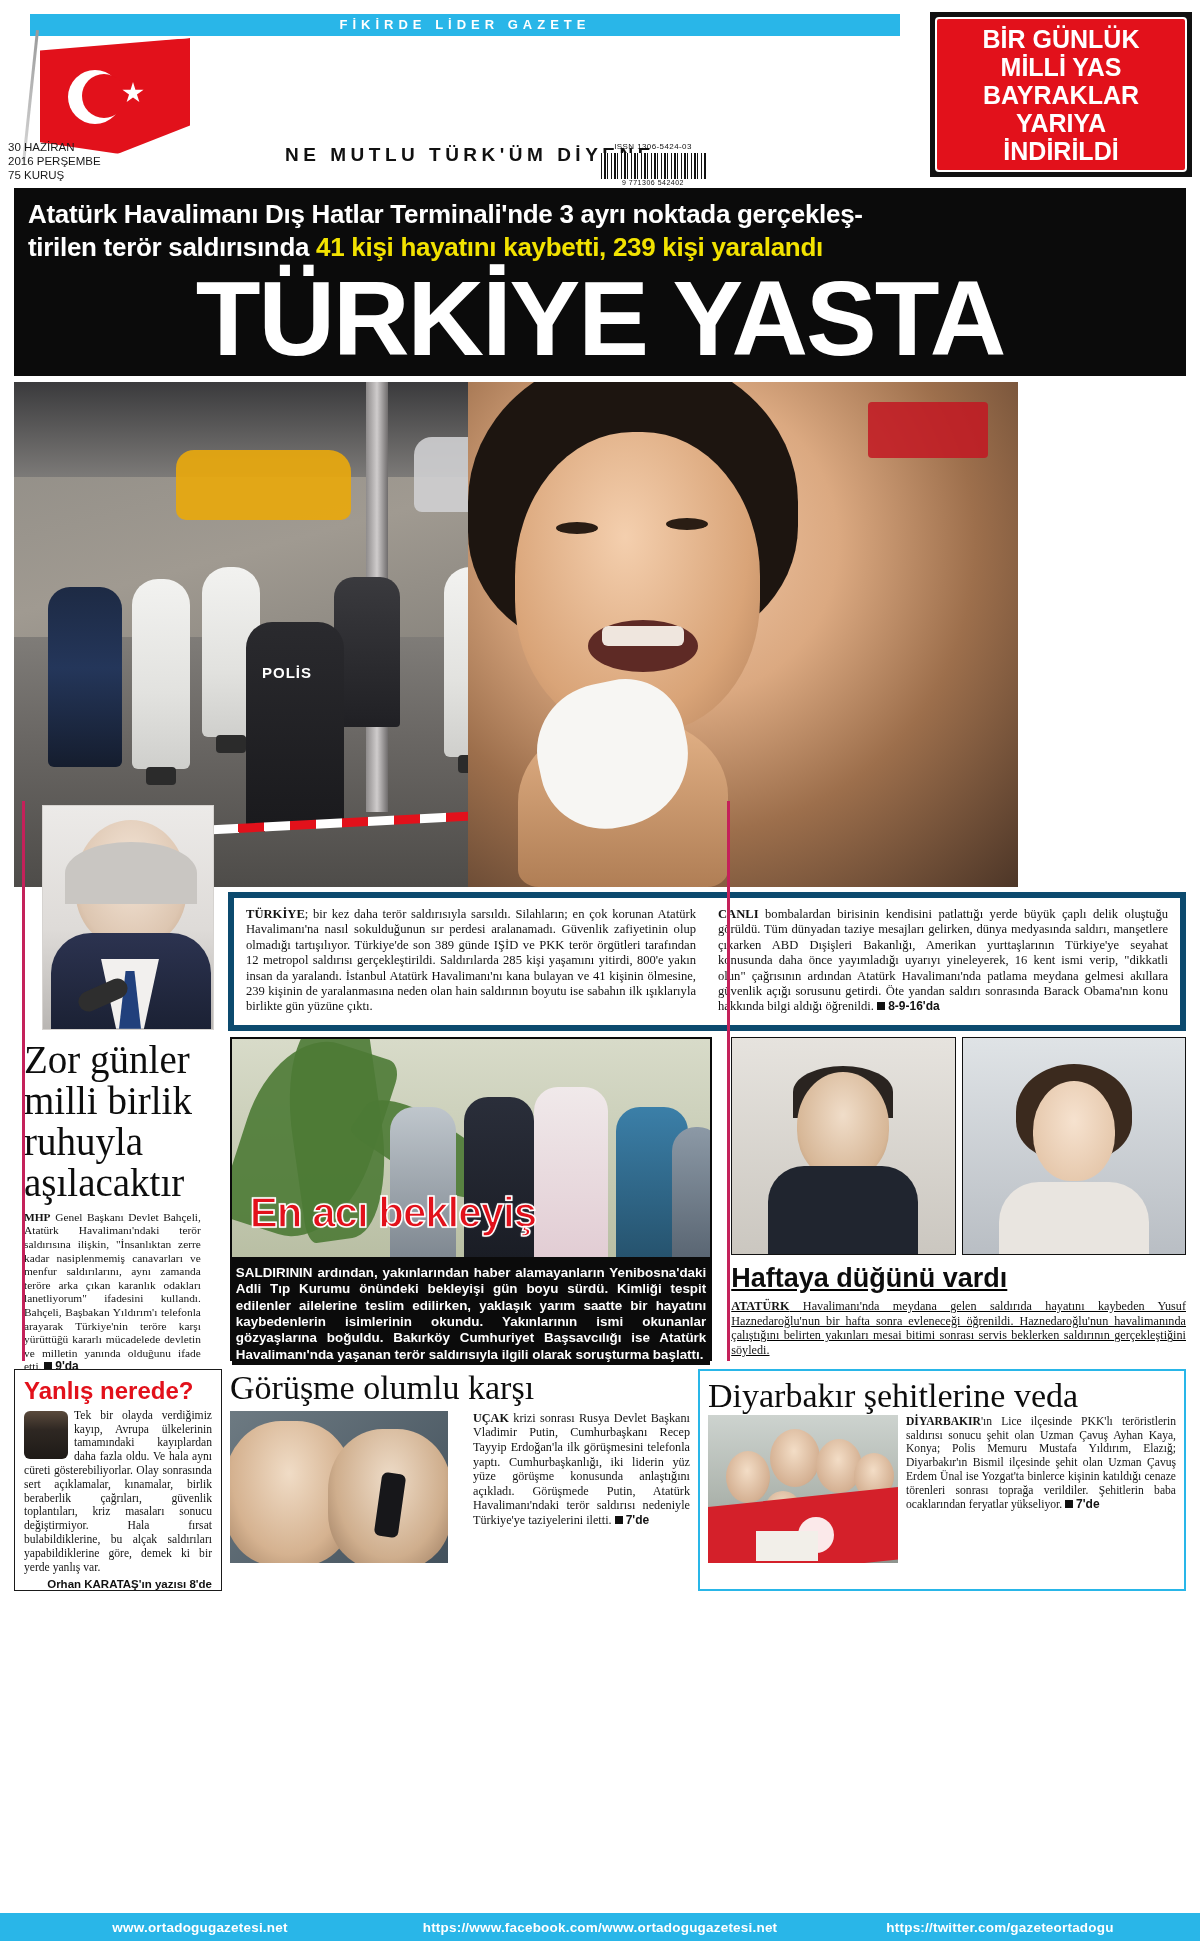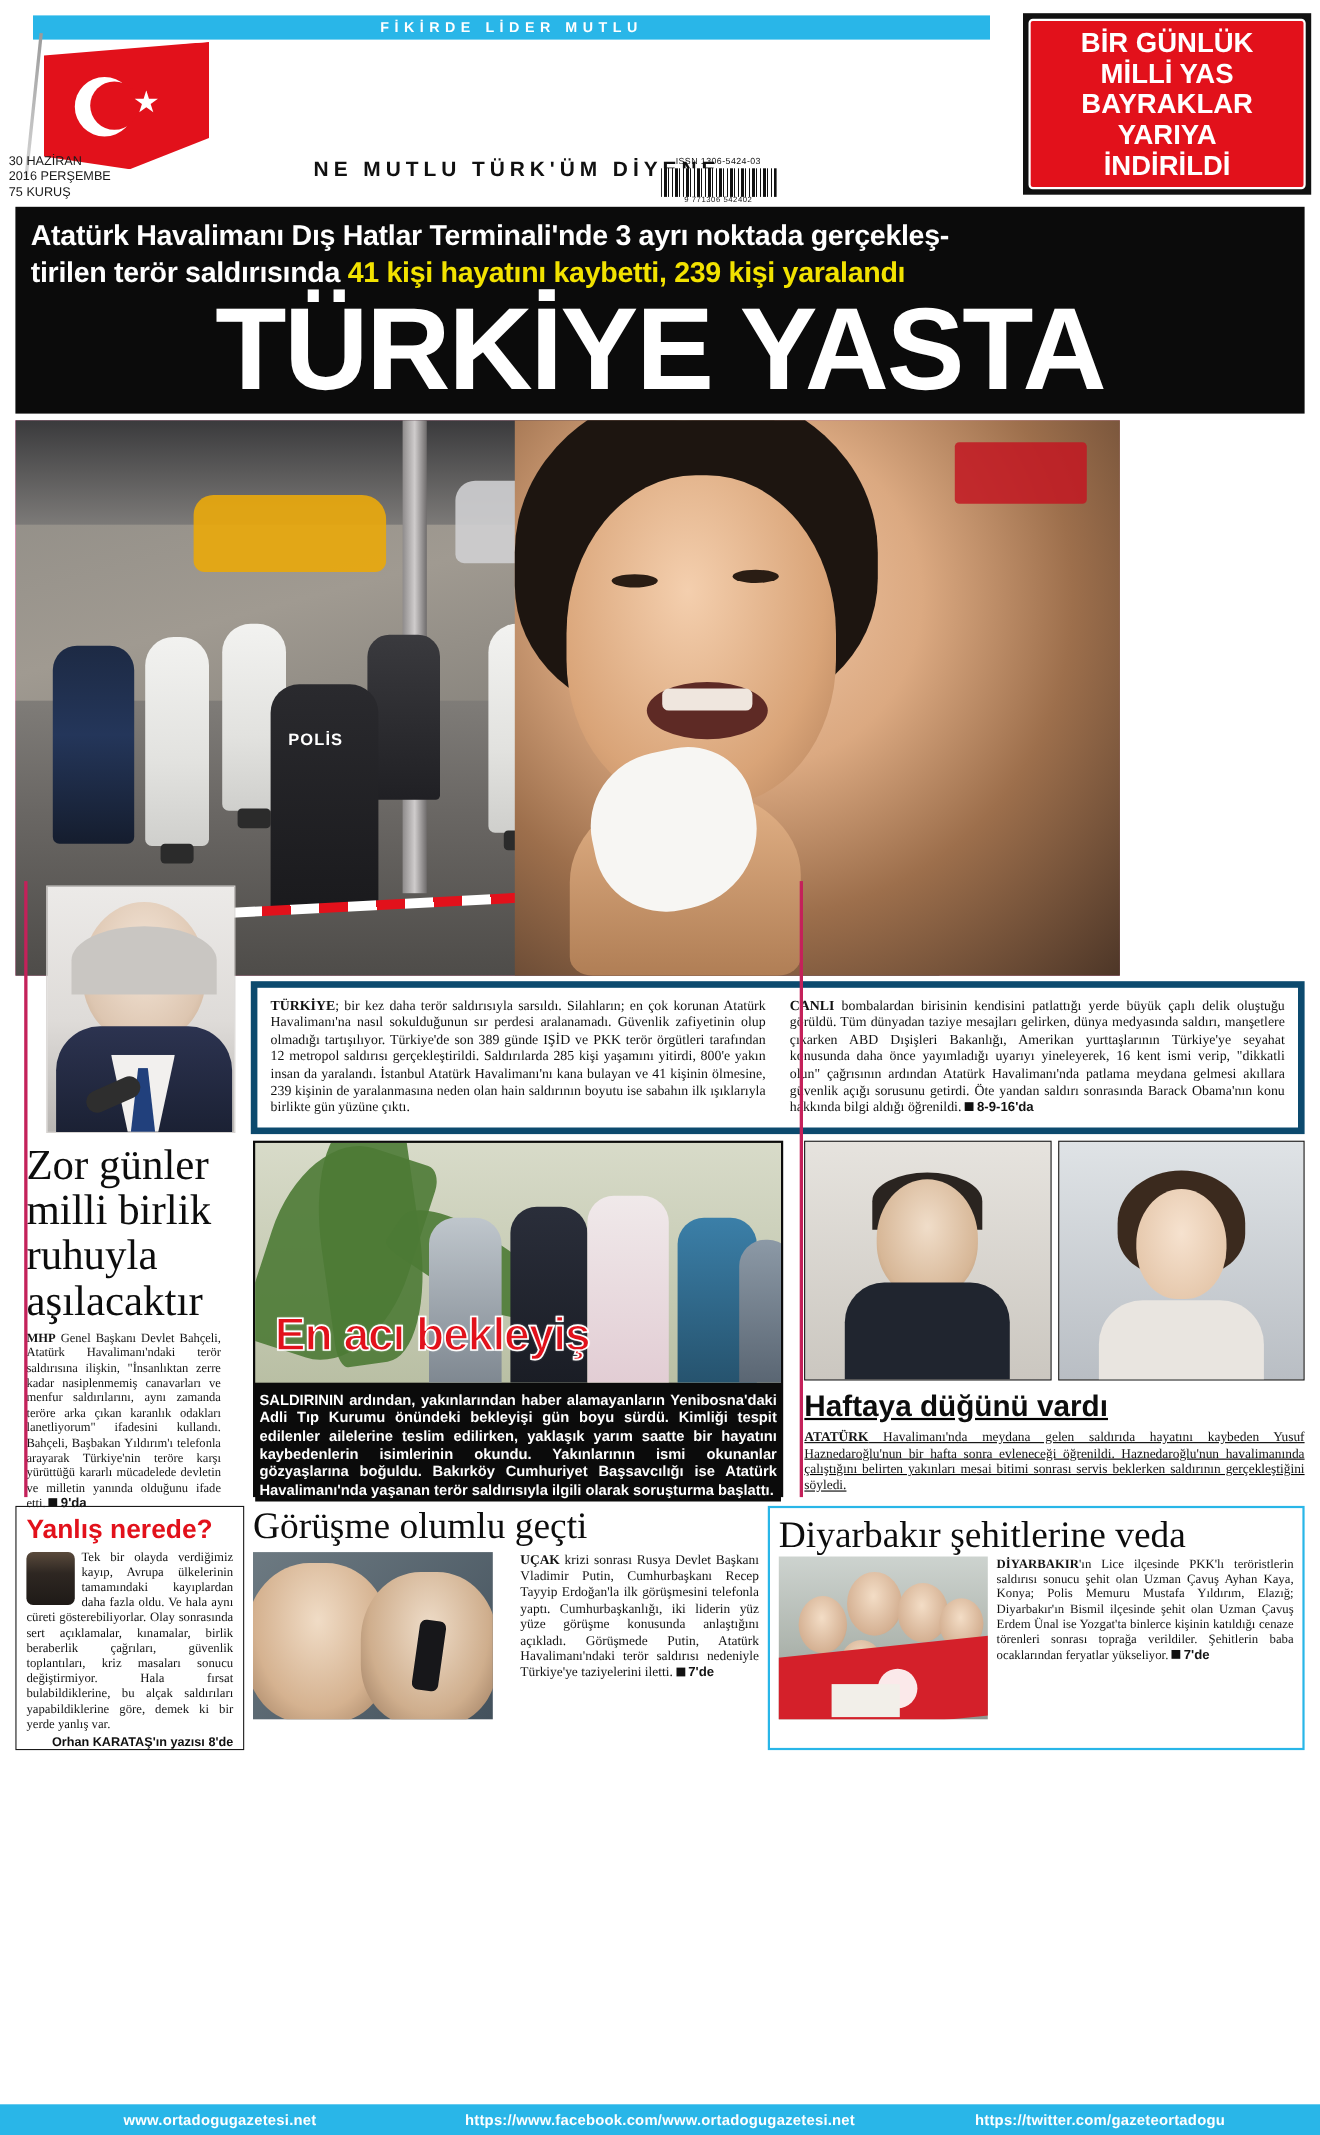--- a/index.html
+++ b/index.html
@@ -443,21 +443,21 @@
   }
 </style>
 </head>
 <body>
 
 <div class="page">
 
   <div class="masthead">
     <div class="mast-left">
 
-      <div class="strapline">FİKİRDE LİDER MUTLU</div>
+      <div class="strapline">FİKİRDE LİDER GAZETE</div>
 
       <div class="flag-wrap">
         <div class="flagpole"></div>
         <div class="flag"></div>
         <div class="flag-crescent"></div>
         <div class="flag-crescent-cut"></div>
         <div class="flag-star"></div>
       </div>
 
       <div class="slogan">NE MUTLU TÜRK'ÜM DİYENE</div>
@@ -599,21 +599,21 @@
 
     <div class="bb-col1">
       <div class="bb-title-red">Yanlış nerede?</div>
       <div class="bb-col1-body">
         <span class="columnist-photo"></span><span>Tek bir olayda verdiğimiz kayıp, Avrupa ülkelerinin tamamındaki kayıplardan daha fazla oldu. Ve hala aynı cüreti gösterebiliyorlar. Olay sonrasında sert açıklamalar, kınamalar, birlik beraberlik çağrıları, güvenlik toplantıları, kriz masaları sonucu değiştirmiyor. Hala fırsat bulabildiklerine, bu alçak saldırıları yapabildiklerine göre, demek ki bir yerde yanlış var.</span>
       </div>
       <div class="byline">Orhan KARATAŞ'ın yazısı 8'de</div>
     </div>
 
     <div class="bb-col2">
-      <div class="bb-serif-title">Görüşme olumlu geçti</div>
+      <div class="bb-serif-title">Görüşme olumlu karşı</div>
       <div class="bb-col2-inner">
         <div class="erdogan-photo">
           <div class="ep-putin"></div>
           <div class="ep-erdogan"></div>
           <div class="ep-phone"></div>
         </div>
         <div class="bb-col2-text">
           <b>UÇAK</b><span> krizi sonrası Rusya Devlet Başkanı Vladimir Putin, Cumhurbaşkanı Recep Tayyip Erdoğan'la ilk görüşmesini telefonla yaptı. Cumhurbaşkanlığı, iki liderin yüz yüze görüşme konusunda anlaştığını açıkladı. Görüşmede Putin, Atatürk Havalimanı'ndaki terör saldırısı nedeniyle Türkiye'ye taziyelerini iletti.</span>
           <span class="pageref"><span class="sq"></span><span>7'de</span></span>
         </div>

